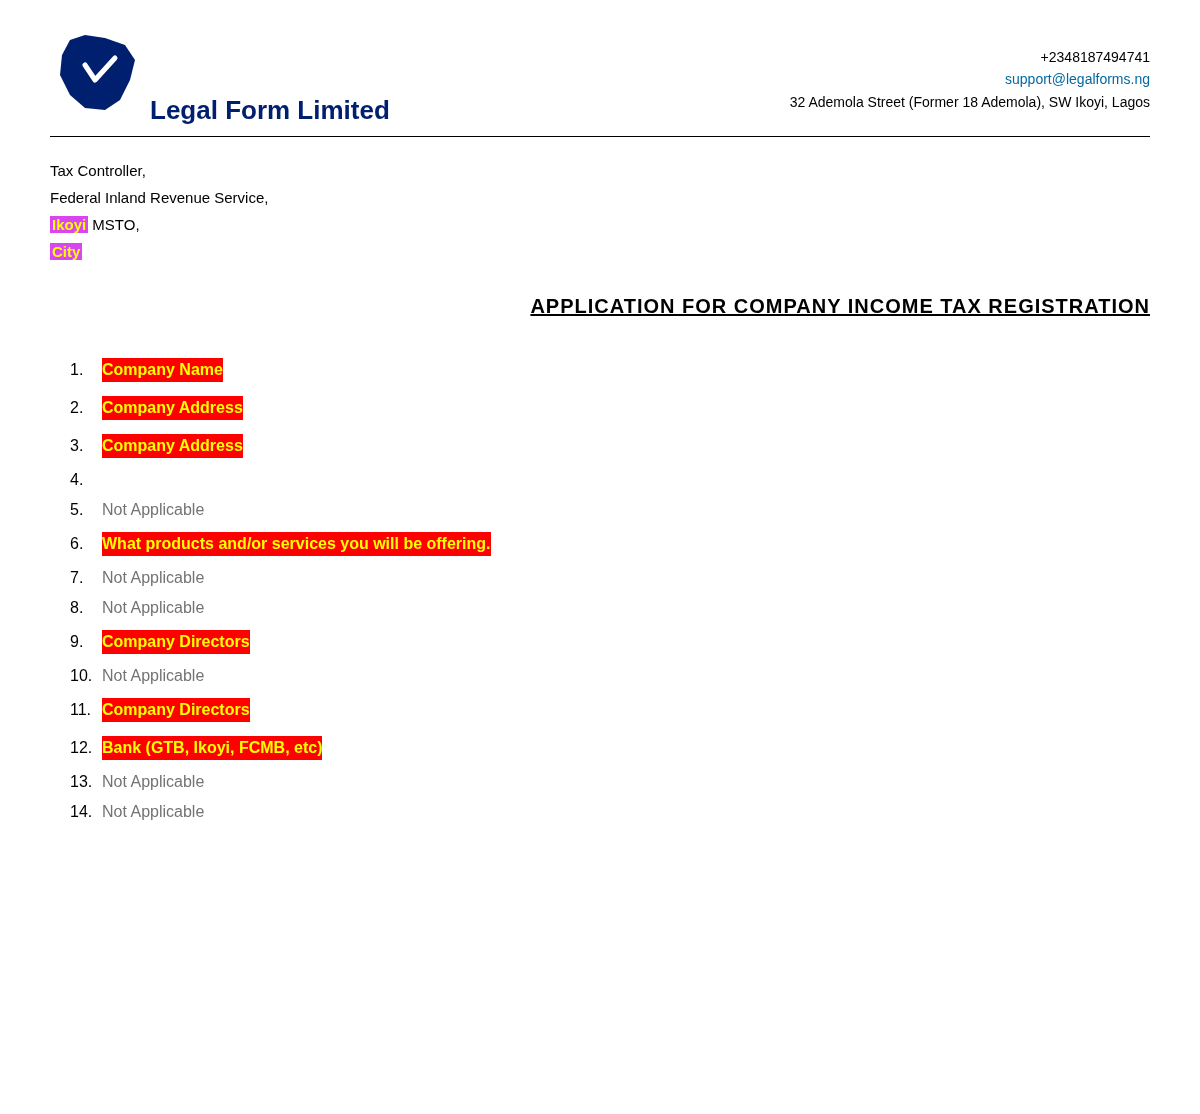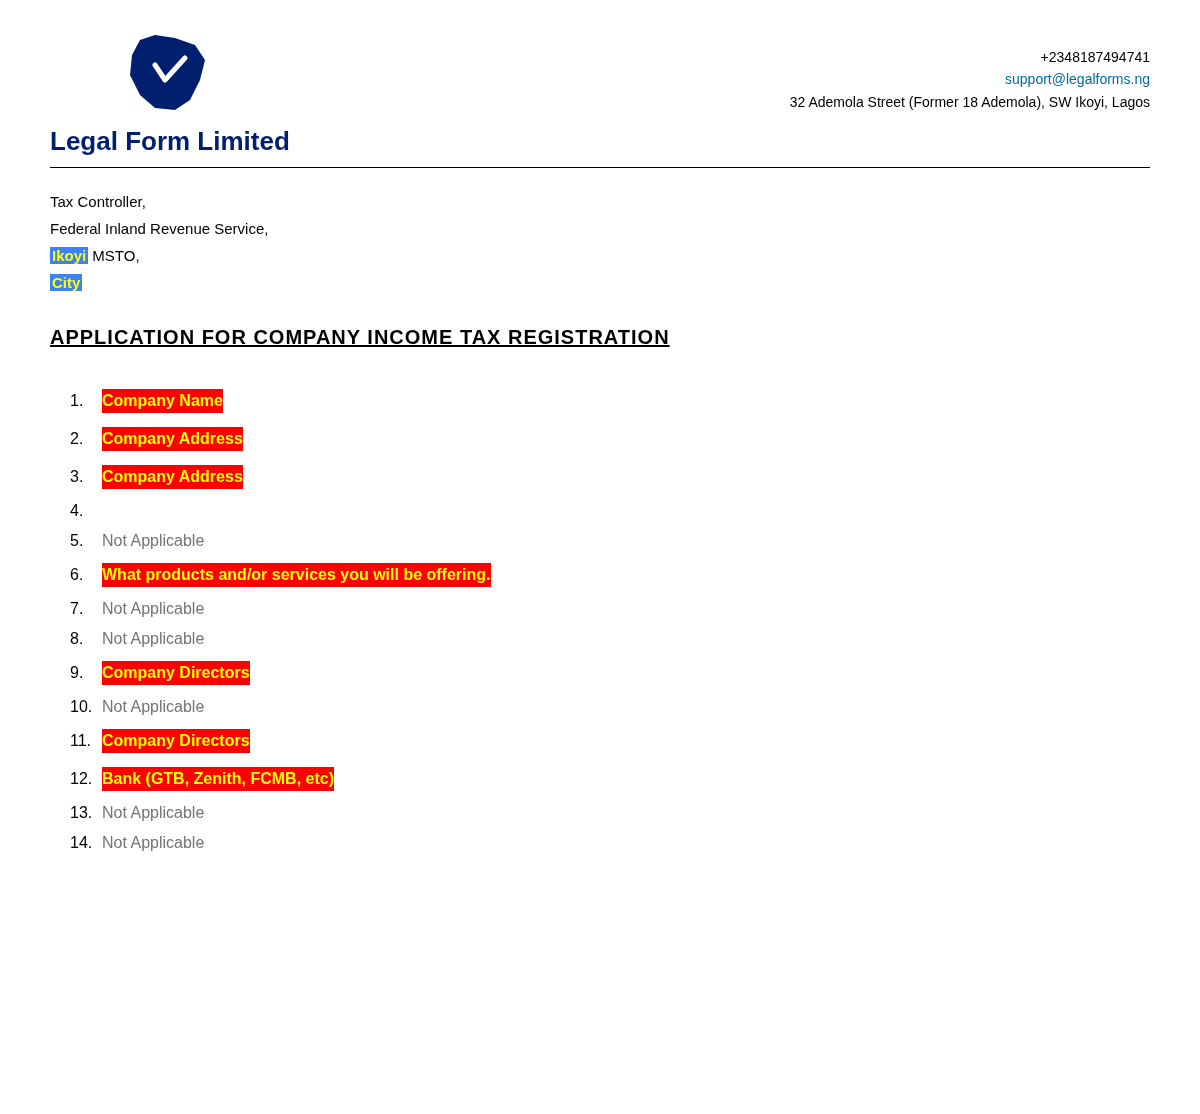--- a/index.html
+++ b/index.html
@@ -12,22 +12,22 @@
       padding: 30px 50px;
     }
     .header {
       display: flex;
       justify-content: space-between;
       align-items: flex-start;
       margin-bottom: 10px;
     }
     .logo-section {
       display: flex;
-      flex-direction: column;
-      align-items: center;
+      flex-direction: row;
+      align-items: flex-end;
     }
     .logo-img {
       width: 100px;
       height: 90px;
       margin-bottom: 6px;
     }
     .company-name {
       font-size: 26px;
       font-weight: bold;
       color: #001f6e;
@@ -47,27 +47,27 @@
       border: none;
       border-top: 1.5px solid #000;
       margin: 10px 0 20px 0;
     }
     .address-block {
       font-size: 15px;
       line-height: 1.8;
       margin-bottom: 20px;
     }
     .highlight-yellow {
-      background-color: #3b82f6;
+      background-color: #d946ef;
       color: yellow;
       font-weight: bold;
       padding: 0 2px;
     }
     .main-title {
-      text-align: left;
+      text-align: right;
       font-size: 20px;
       font-weight: bold;
       text-decoration: underline;
       letter-spacing: 1px;
       margin: 30px 0 40px 0;
     }
     .items-list {
       list-style: none;
       margin-left: 20px;
       font-size: 16px;
@@ -166,21 +166,21 @@
     <li>
       <span class="item-number">10.</span>
       <span class="item-plain">Not Applicable</span>
     </li>
     <li>
       <span class="item-number">11.</span>
       <span class="item-highlighted">Company Directors</span>
     </li>
     <li>
       <span class="item-number">12.</span>
-      <span class="item-highlighted">Bank (GTB, Zenith, FCMB, etc)</span>
+      <span class="item-highlighted">Bank (GTB, Ikoyi, FCMB, etc)</span>
     </li>
     <li>
       <span class="item-number">13.</span>
       <span class="item-plain">Not Applicable</span>
     </li>
     <li>
       <span class="item-number">14.</span>
       <span class="item-plain">Not Applicable</span>
     </li>
   </ul>

